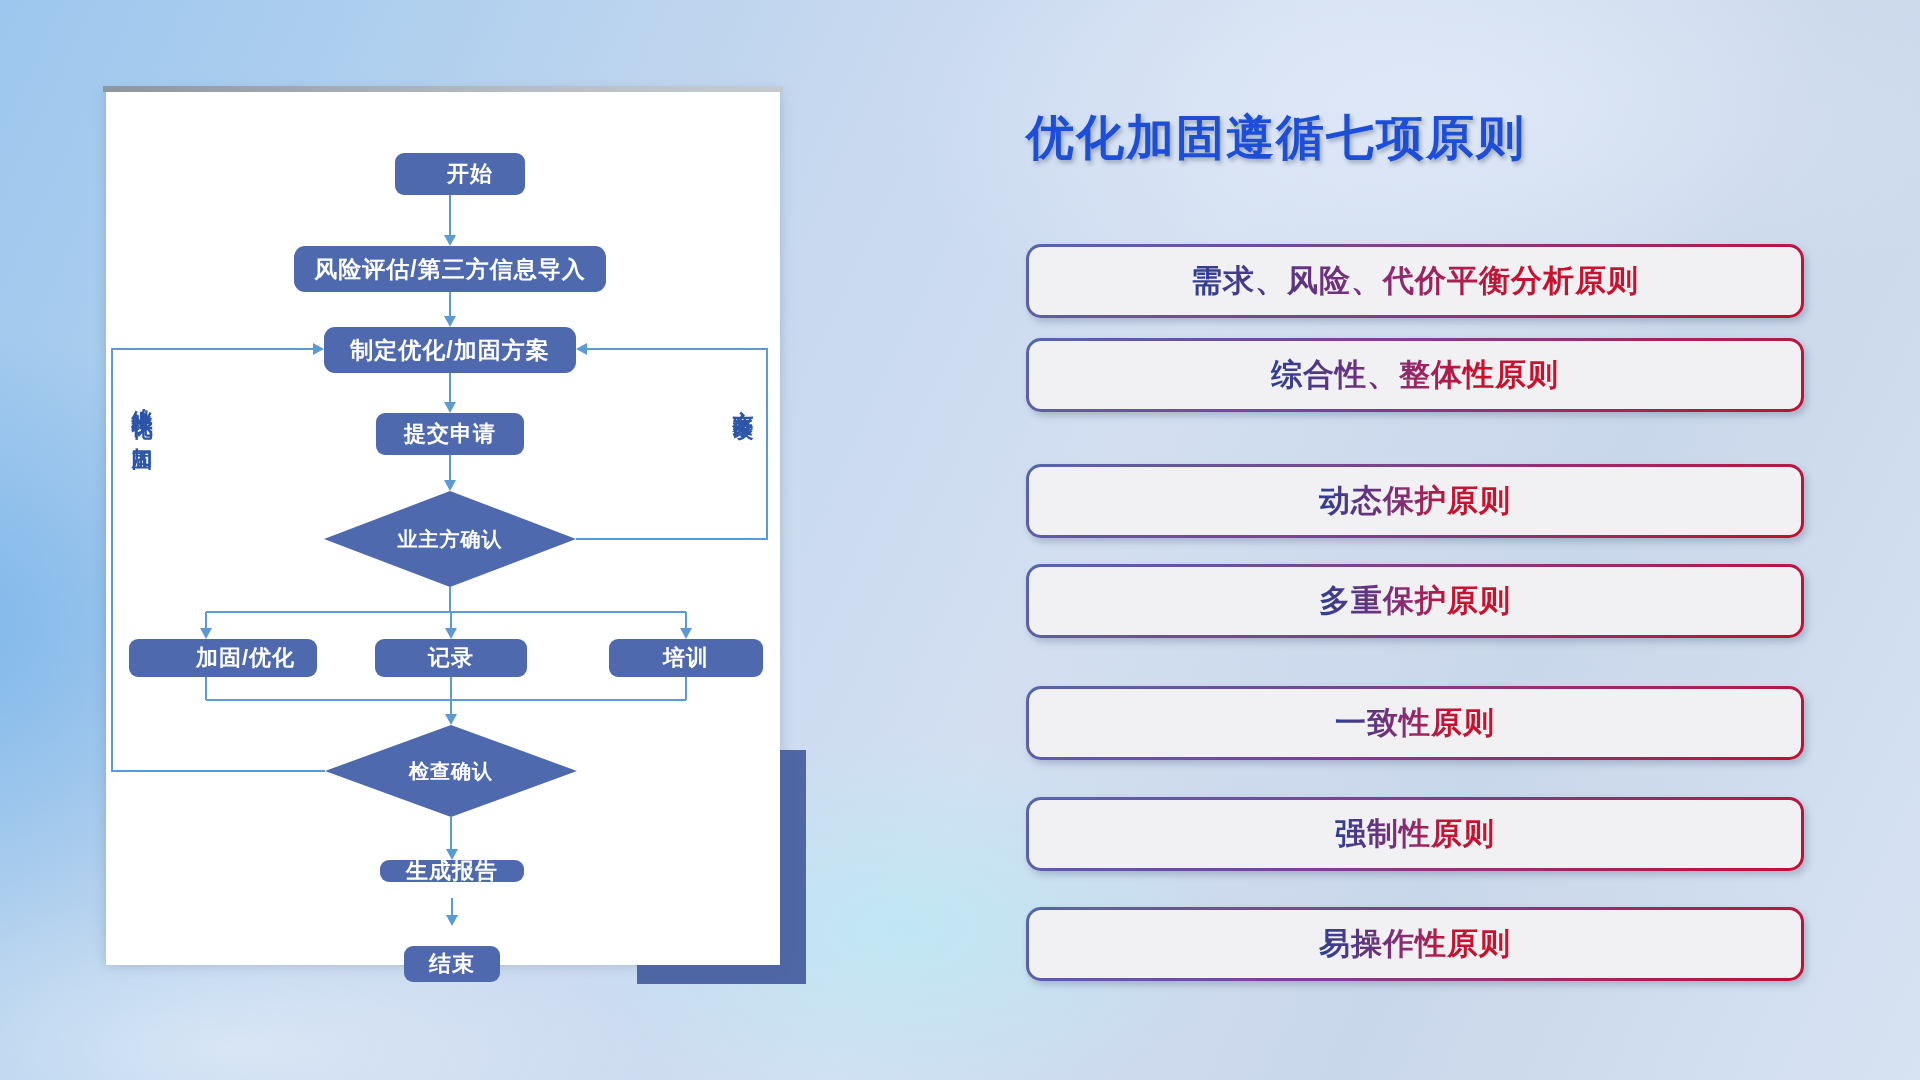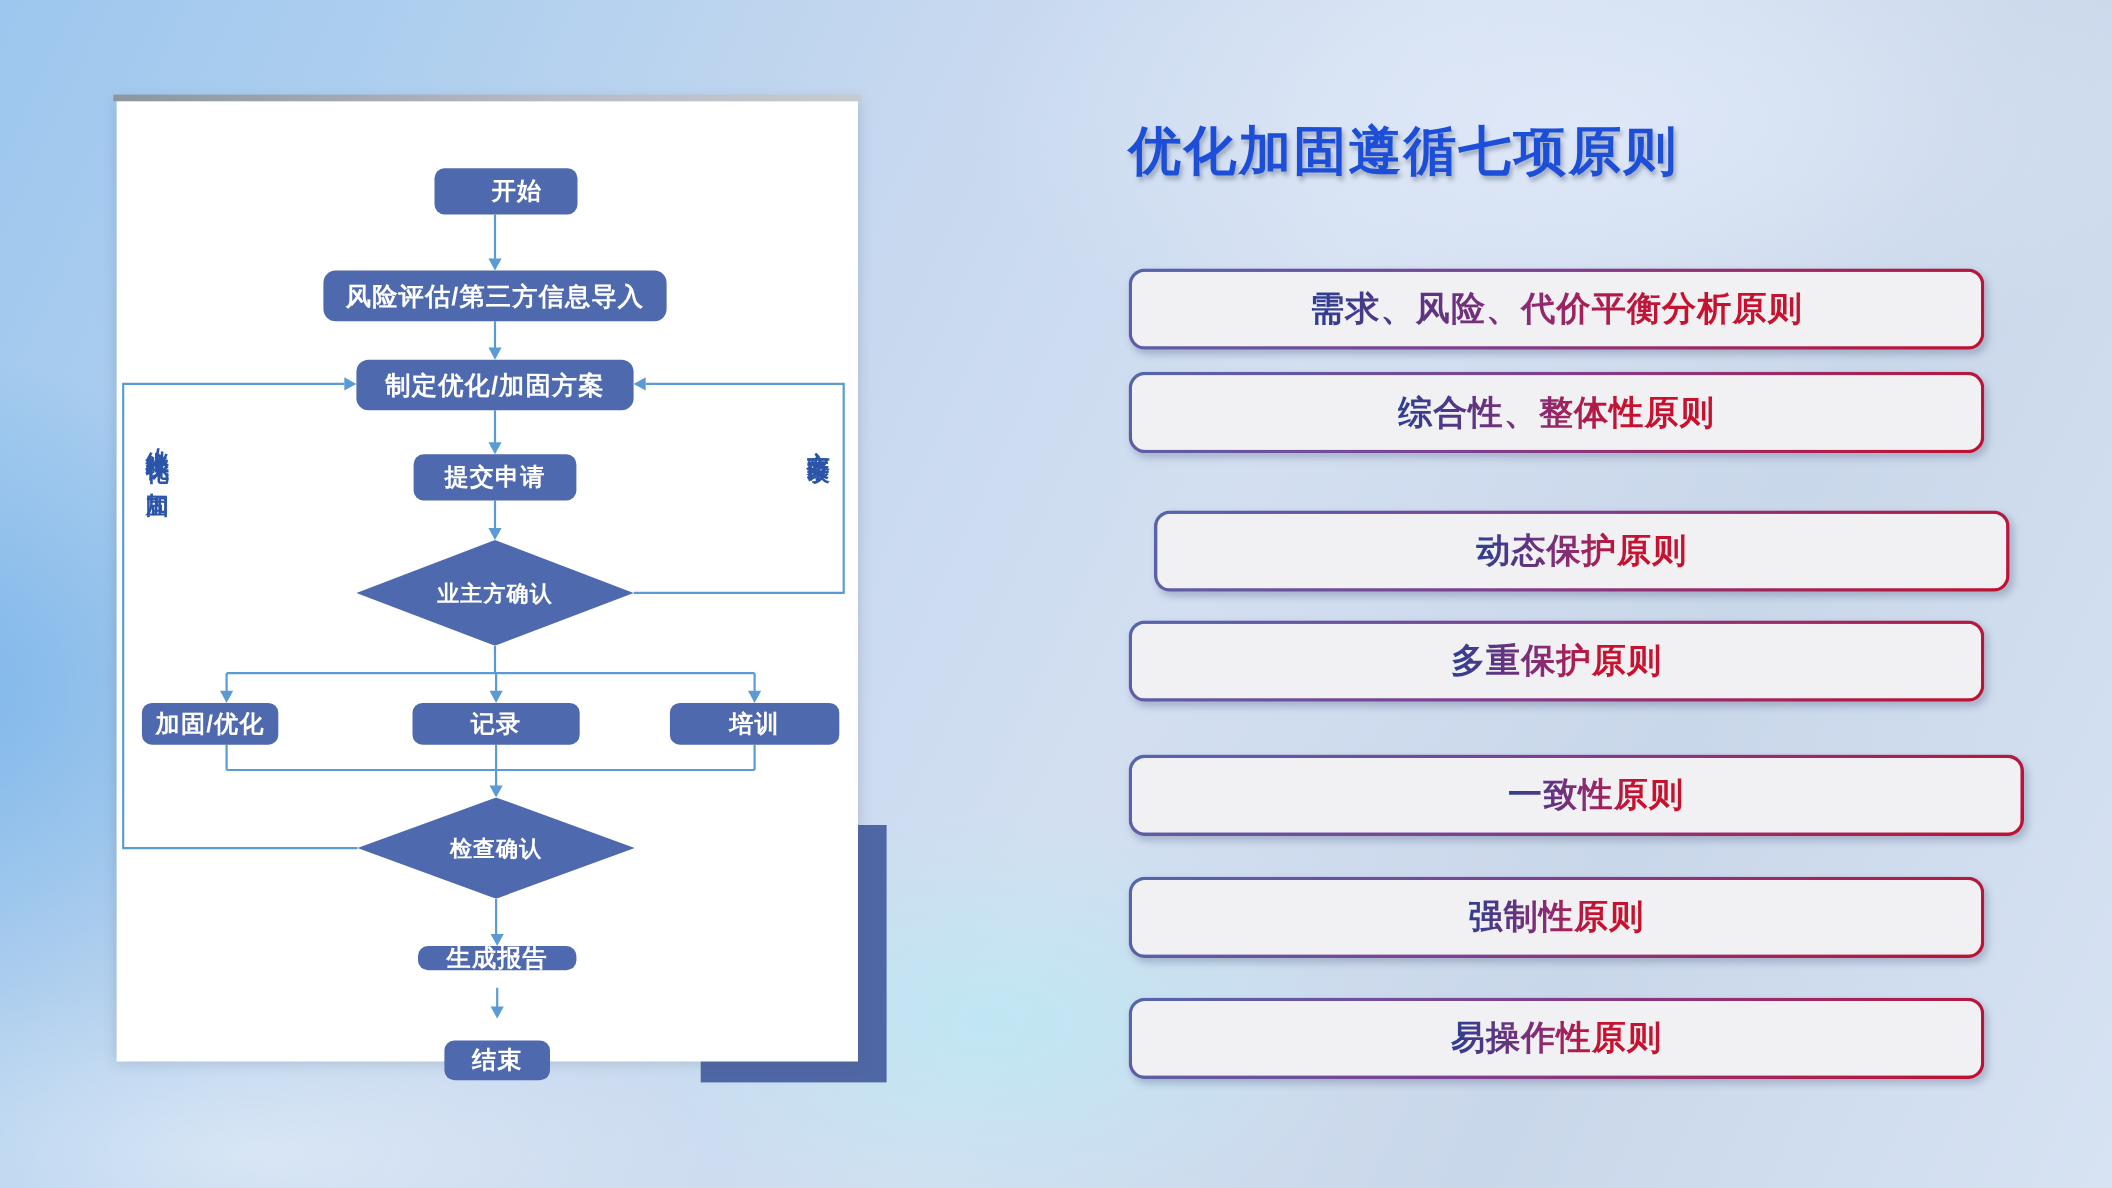--- a/index.html
+++ b/index.html
@@ -124,21 +124,21 @@
   <div class="n" style="left:289px;top:61px;width:110px;height:42px;padding-left:20px;">开始</div>
 
   <div class="n big" style="left:188px;top:154px;width:312px;height:46px;">风险评估/第三方信息导入</div>
 
   <div class="n big" style="left:218px;top:235px;width:252px;height:46px;">制定优化/加固方案</div>
 
   <div class="n" style="left:270px;top:321px;width:148px;height:42px;">提交申请</div>
 
   <div class="dmd" style="left:218px;top:399px;width:252px;height:96px;">业主方确认</div>
 
-  <div class="n" style="left:23px;top:547px;width:124px;height:38px;">加固/优化</div>
+  <div class="n" style="left:23px;top:547px;width:143px;height:38px;padding-left:45px;">加固/优化</div>
 
   <div class="n" style="left:269px;top:547px;width:152px;height:38px;">记录</div>
 
   <div class="n" style="left:503px;top:547px;width:154px;height:38px;">培训</div>
 
   <div class="dmd" style="left:219px;top:633px;width:252px;height:92px;">检查确认</div>
 
   <div class="n" style="left:274px;top:768px;width:144px;height:22px;">生成报告</div>
 
   <div class="n" style="left:298px;top:834px;width:96px;height:36px;margin-top:20px;">结束</div>
@@ -149,27 +149,27 @@
 </div>
 
 <div class="slide-title">优化加固遵循七项原则</div>
 
 <div class="pbox" style="top:244px;">
   <span>需求、风险、代价平衡分析原则</span>
 </div>
 <div class="pbox" style="top:338px;">
   <span>综合性、整体性原则</span>
 </div>
-<div class="pbox" style="top:464px;margin-left:23px;">
+<div class="pbox" style="top:464px;">
   <span>动态保护原则</span>
 </div>
 <div class="pbox" style="top:564px;">
   <span>多重保护原则</span>
 </div>
-<div class="pbox" style="top:686px;padding-left:36px;">
+<div class="pbox" style="top:686px;">
   <span>一致性原则</span>
 </div>
 <div class="pbox" style="top:797px;">
   <span>强制性原则</span>
 </div>
 <div class="pbox" style="top:907px;">
   <span>易操作性原则</span>
 </div>
 
 </body></html>

